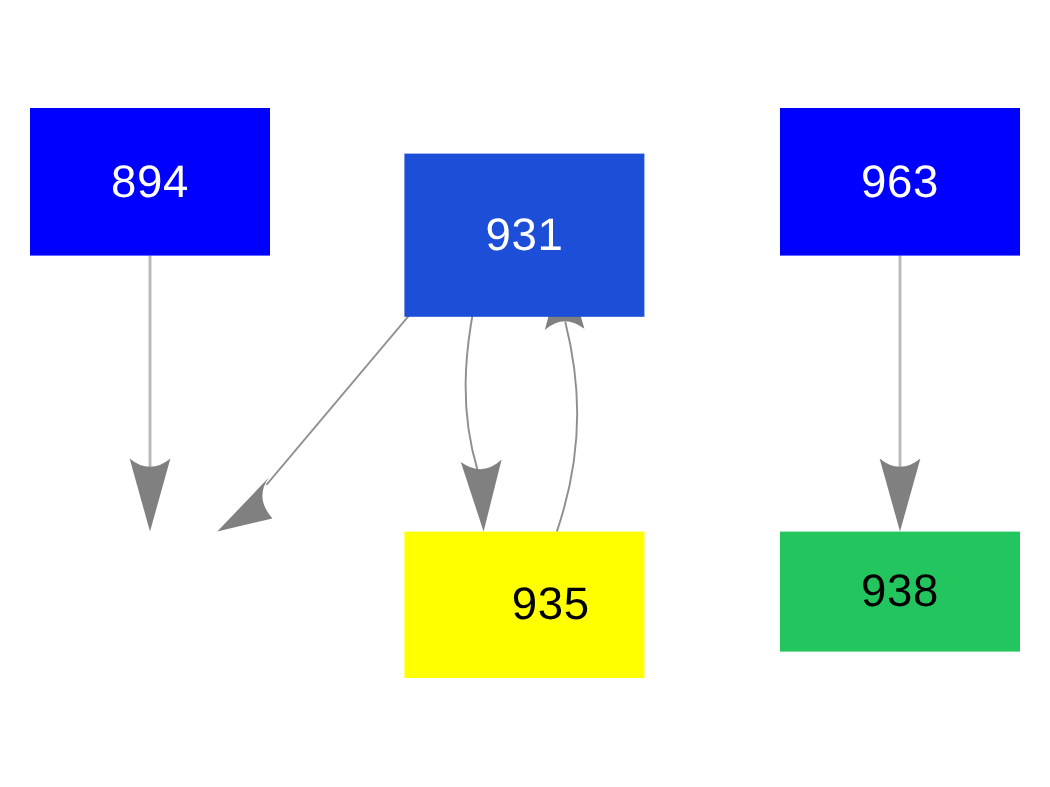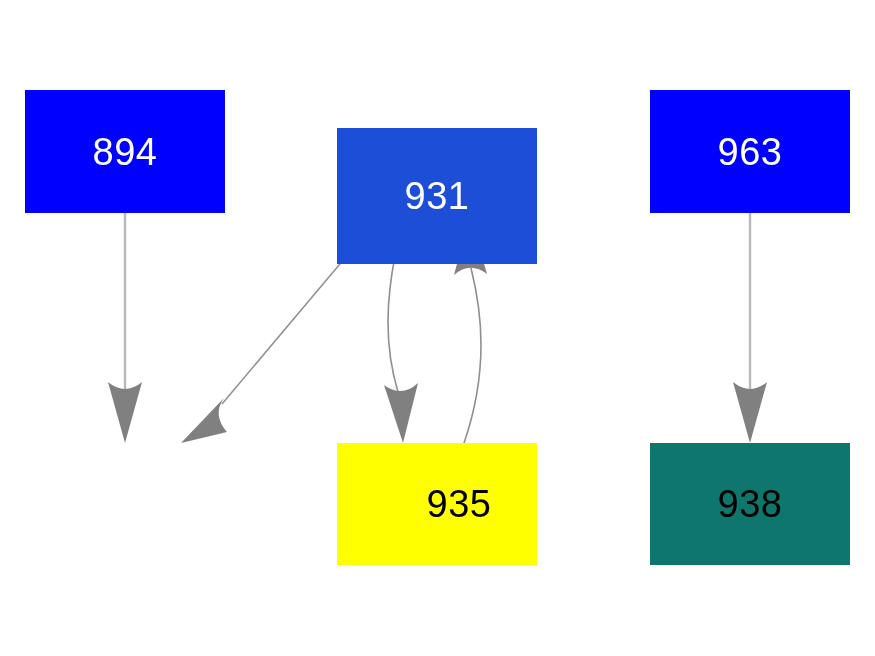--- a/index.html
+++ b/index.html
@@ -88,17 +88,17 @@
 
   <div class="node node-blue" style="left:650px; top:90px; width:200px; height:123px; background:#0000ff;">
     <span class="node-label">963</span>
   </div>
 
 
   <div class="node node-yellow" style="left:337px; top:443px; width:200px; height:122px; background:#ffff00;padding-left:44px;">
     <span class="node-label">935</span>
   </div>
 
-  <div class="node node-yellow" style="left:650px; top:443px; width:200px; height:122px; background:#0f766e;">
+  <div class="node node-yellow" style="left:650px; top:443px; width:200px; height:100px; background:#22c55e;">
     <span class="node-label">938</span>
   </div>
 
 </div>
 
 </body></html>

